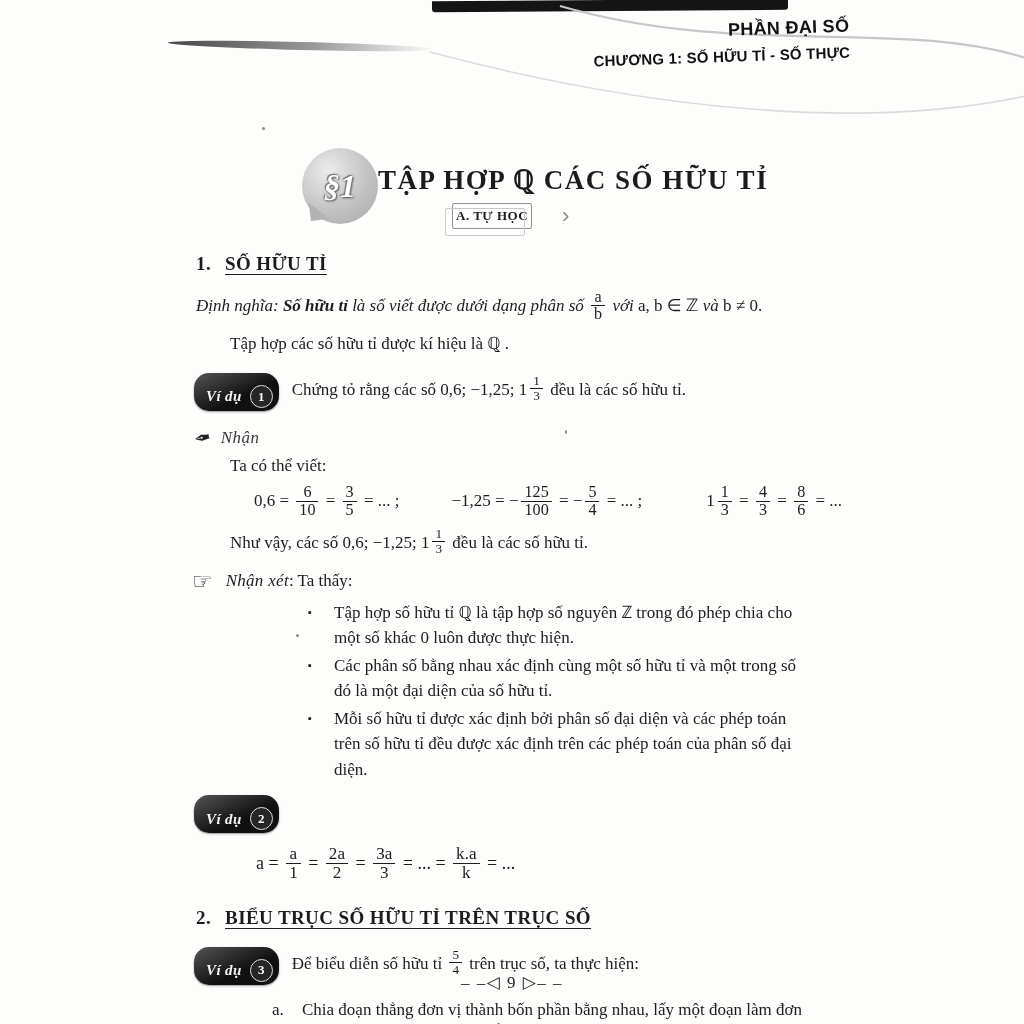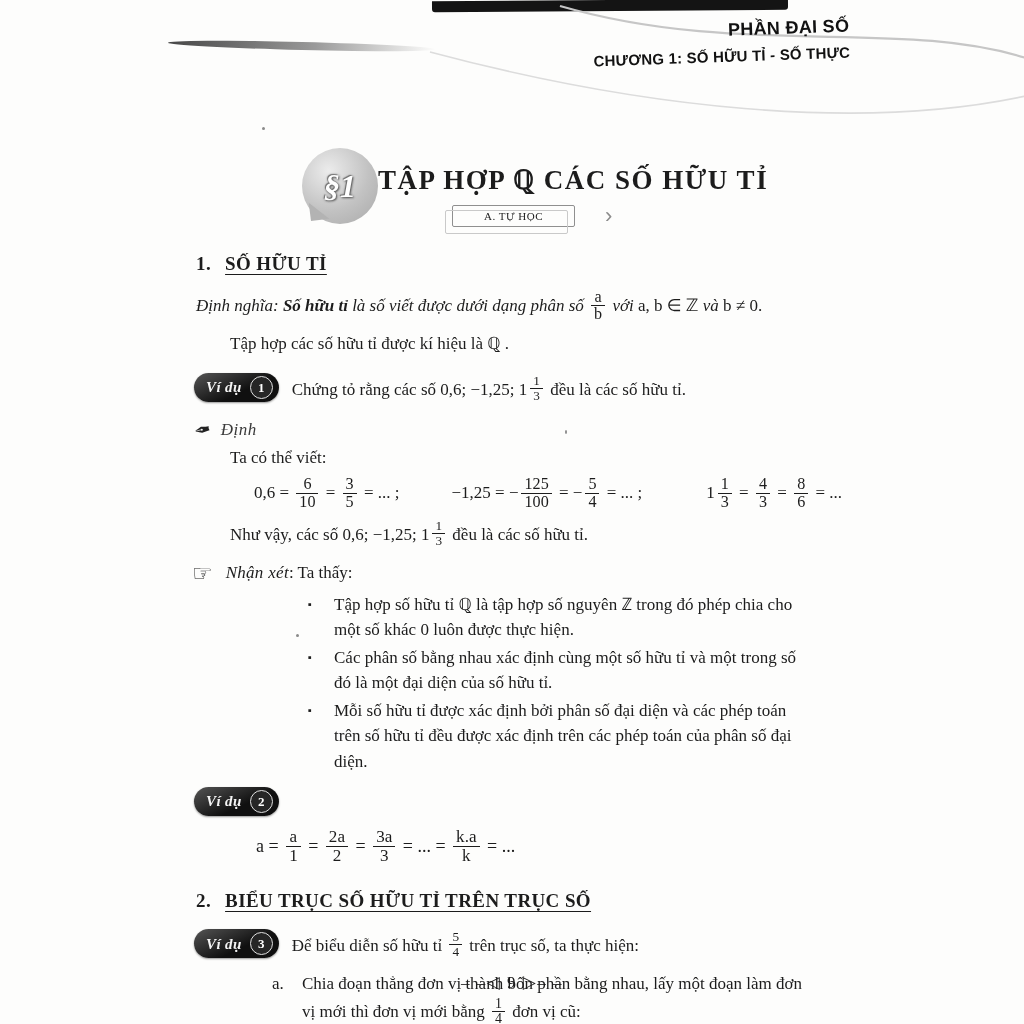--- a/index.html
+++ b/index.html
@@ -23,21 +23,21 @@
   
   .badge-s1{position:absolute;left:302px;top:148px;width:76px;height:76px;border-radius:50%;
     background:radial-gradient(circle at 35% 30%,#ececec,#c2c2c2 55%,#a8a8a8);
     display:flex;align-items:center;justify-content:center;
     font-size:32px;font-weight:bold;font-style:italic;color:#fff;
     text-shadow:-1px -1px 1px #6e6e6e,1px 1px 2px #5a5a5a,0 0 3px #777;}
   .badge-s1::after{content:"";position:absolute;left:-4px;bottom:-10px;width:0;height:0;
     border:13px solid transparent;border-top-color:#b3b3b3;transform:rotate(38deg);}
   .lesson-title{position:absolute;left:378px;top:160px;font-size:27px;font-weight:bold;letter-spacing:1.5px;white-space:nowrap;}
   .mode-row{position:absolute;left:452px;top:203px;display:flex;align-items:center;}
-  .mode-box{position:relative;padding:5px 32px;font-weight:normal;font-size:11px;letter-spacing:.5px;}
+  .mode-box{position:relative;padding:5px 4px;font-weight:bold;font-size:13px;letter-spacing:.5px;}
   .mode-box::before{content:"";position:absolute;inset:0;border:1px solid #8f8f8f;border-radius:2px;}
   .mode-box::after{content:"";position:absolute;left:-7px;top:5px;right:7px;bottom:-7px;border:1px solid #c9c9c9;border-radius:2px;}
   .mode-chevron{margin-left:30px;color:#8c8c8c;font-size:22px;font-family:"Liberation Sans",sans-serif;}
 
   
   .content{position:absolute;left:196px;top:250px;width:662px;font-size:17px;line-height:1.5;}
   .sec-head{font-size:19px;font-weight:bold;letter-spacing:.4px;}
   .sec-head .num{margin-right:14px;}
   .sec-head .txt{text-decoration:underline;text-underline-offset:4px;}
   .def{margin-top:10px;}
@@ -47,21 +47,21 @@
 
   .frac{display:inline-block;text-align:center;vertical-align:-0.55em;line-height:1.05;margin:0 3px;font-style:normal;}
   .frac .num{display:block;border-bottom:1.4px solid currentColor;padding:0 3px;}
   .frac .den{display:block;padding:0 3px;}
   .vd-text .frac,.para-indent .frac{font-size:.78em;vertical-align:-0.4em;}
   .eq .frac,.formula .frac,.def .frac{font-size:.95em;}
   .step-text .frac{font-size:.82em;vertical-align:-0.45em;}
 
   .vd-row{display:flex;align-items:flex-start;margin-top:15px;margin-left:-2px;}
   .vd-badge{flex:0 0 auto;display:inline-flex;align-items:center;margin-right:13px;margin-top:1px;
-    background:linear-gradient(155deg,#555 0%,#101010 60%);border-radius:15px;padding:3px 6px 3px 12px;
+    background:linear-gradient(155deg,#555 0%,#101010 60%);border-radius:15px;padding:12px 6px 3px 12px;
     box-shadow:0 1px 2px rgba(0,0,0,.4);}
   .vd-badge .lbl{color:#f4f4f4;font-style:italic;font-weight:bold;font-size:15px;letter-spacing:.4px;}
   .vd-badge .circ{width:21px;height:21px;margin-left:8px;border-radius:50%;border:1.5px solid #e0e0e0;
     background:#262626;color:#fff;font-weight:bold;font-size:13px;display:flex;align-items:center;justify-content:center;}
   .vd-text{padding-top:2px;}
 
   .sol-row{display:flex;align-items:center;gap:10px;margin:12px 0 0 -2px;}
   .pen-icon{font-size:20px;transform:scaleX(-1) rotate(12deg);color:#222;}
   .sol-label{font-style:italic;font-size:17px;color:#3a3a3a;letter-spacing:.5px;}
 
@@ -127,21 +127,21 @@
     <div class="vd-row">
       <span class="vd-badge">
         <span class="lbl">Ví dụ</span>
         <span class="circ">1</span>
       </span>
       <span class="vd-text"><span>Chứng tỏ rằng các số 0,6; −1,25; 1</span><span class="frac"><span class="num">1</span><span class="den">3</span></span><span> đều là các số hữu tỉ.</span></span>
     </div>
 
     <div class="sol-row">
       <span class="pen-icon">✒</span>
-      <span class="sol-label">Định</span>
+      <span class="sol-label">Nhận</span>
     </div>
     <div class="para-indent" style="margin-top:0;">Ta có thể viết:</div>
 
     <div class="eq-row">
       <span class="eq e1"><span>0,6 = </span><span class="frac"><span class="num">6</span><span class="den">10</span></span><span> = </span><span class="frac"><span class="num">3</span><span class="den">5</span></span><span> = ... ;</span></span>
       <span class="eq e2"><span>−1,25 = −</span><span class="frac"><span class="num">125</span><span class="den">100</span></span><span> = −</span><span class="frac"><span class="num">5</span><span class="den">4</span></span><span> = ... ;</span></span>
       <span class="eq e3"><span>1</span><span class="frac"><span class="num">1</span><span class="den">3</span></span><span> = </span><span class="frac"><span class="num">4</span><span class="den">3</span></span><span> = </span><span class="frac"><span class="num">8</span><span class="den">6</span></span><span> = ...</span></span>
     </div>
 
     <div class="para-indent"><span>Như vậy, các số 0,6; −1,25; 1</span><span class="frac"><span class="num">1</span><span class="den">3</span></span><span> đều là các số hữu tỉ.</span></div>

